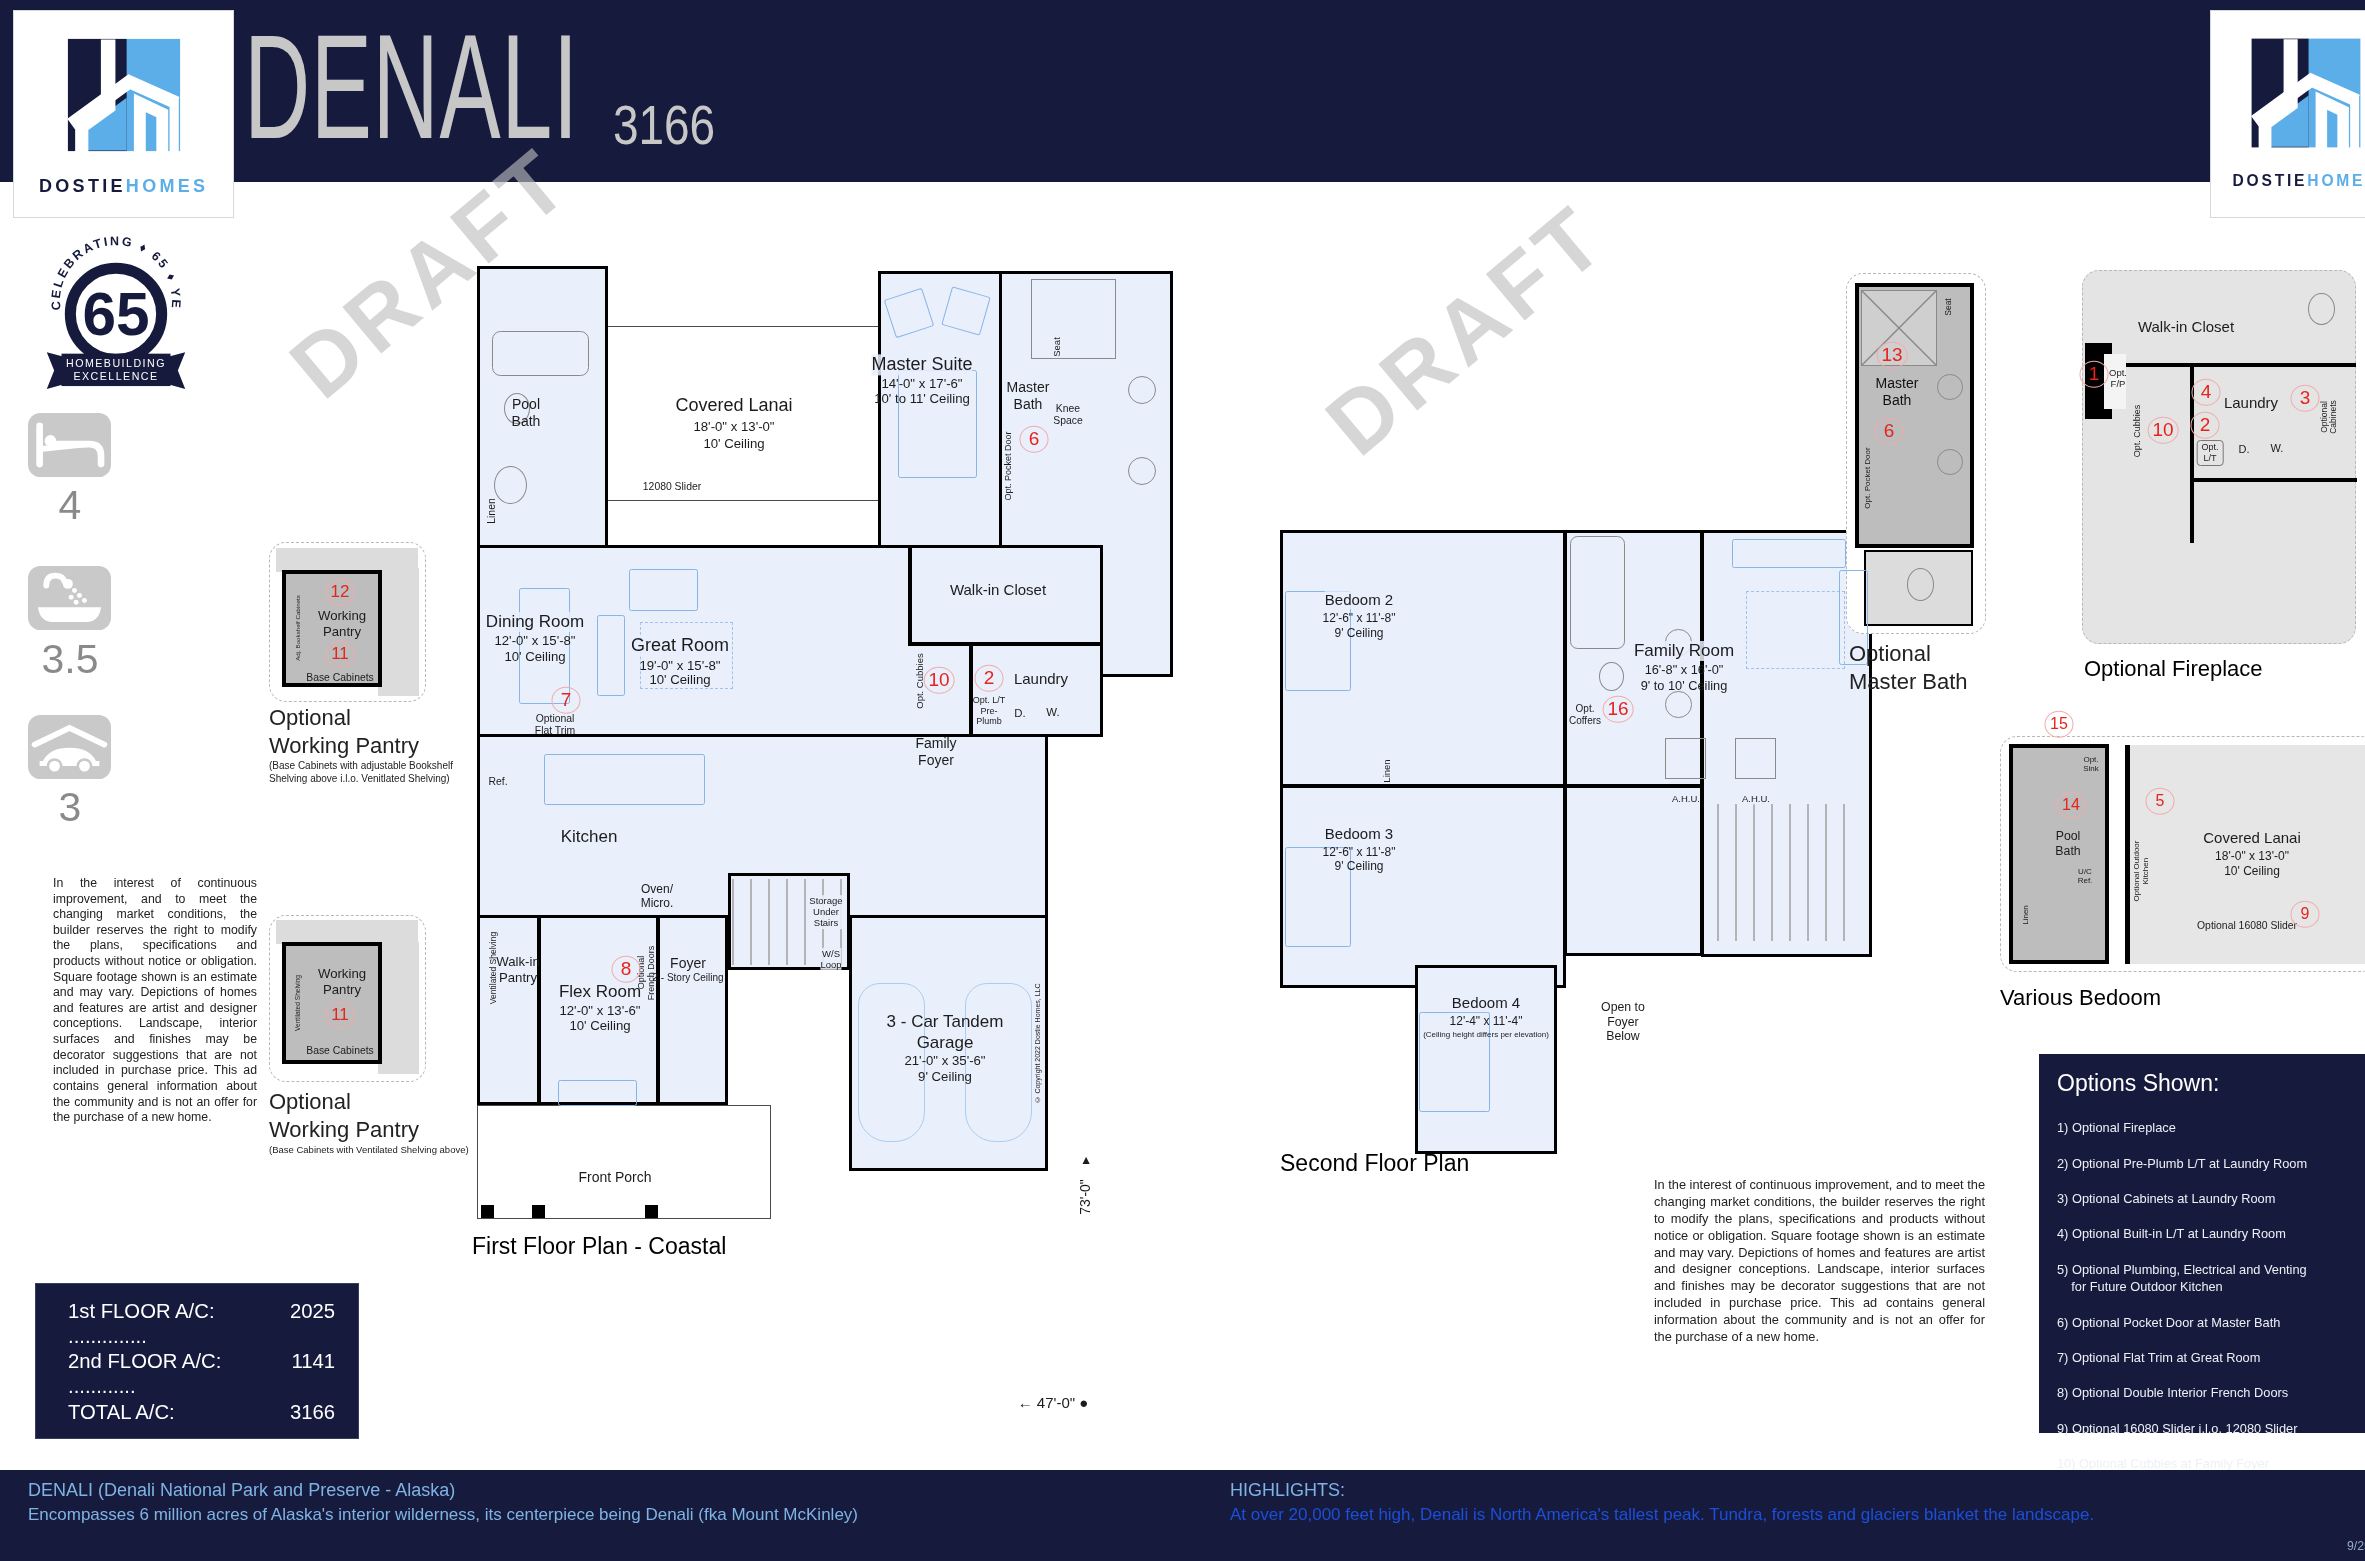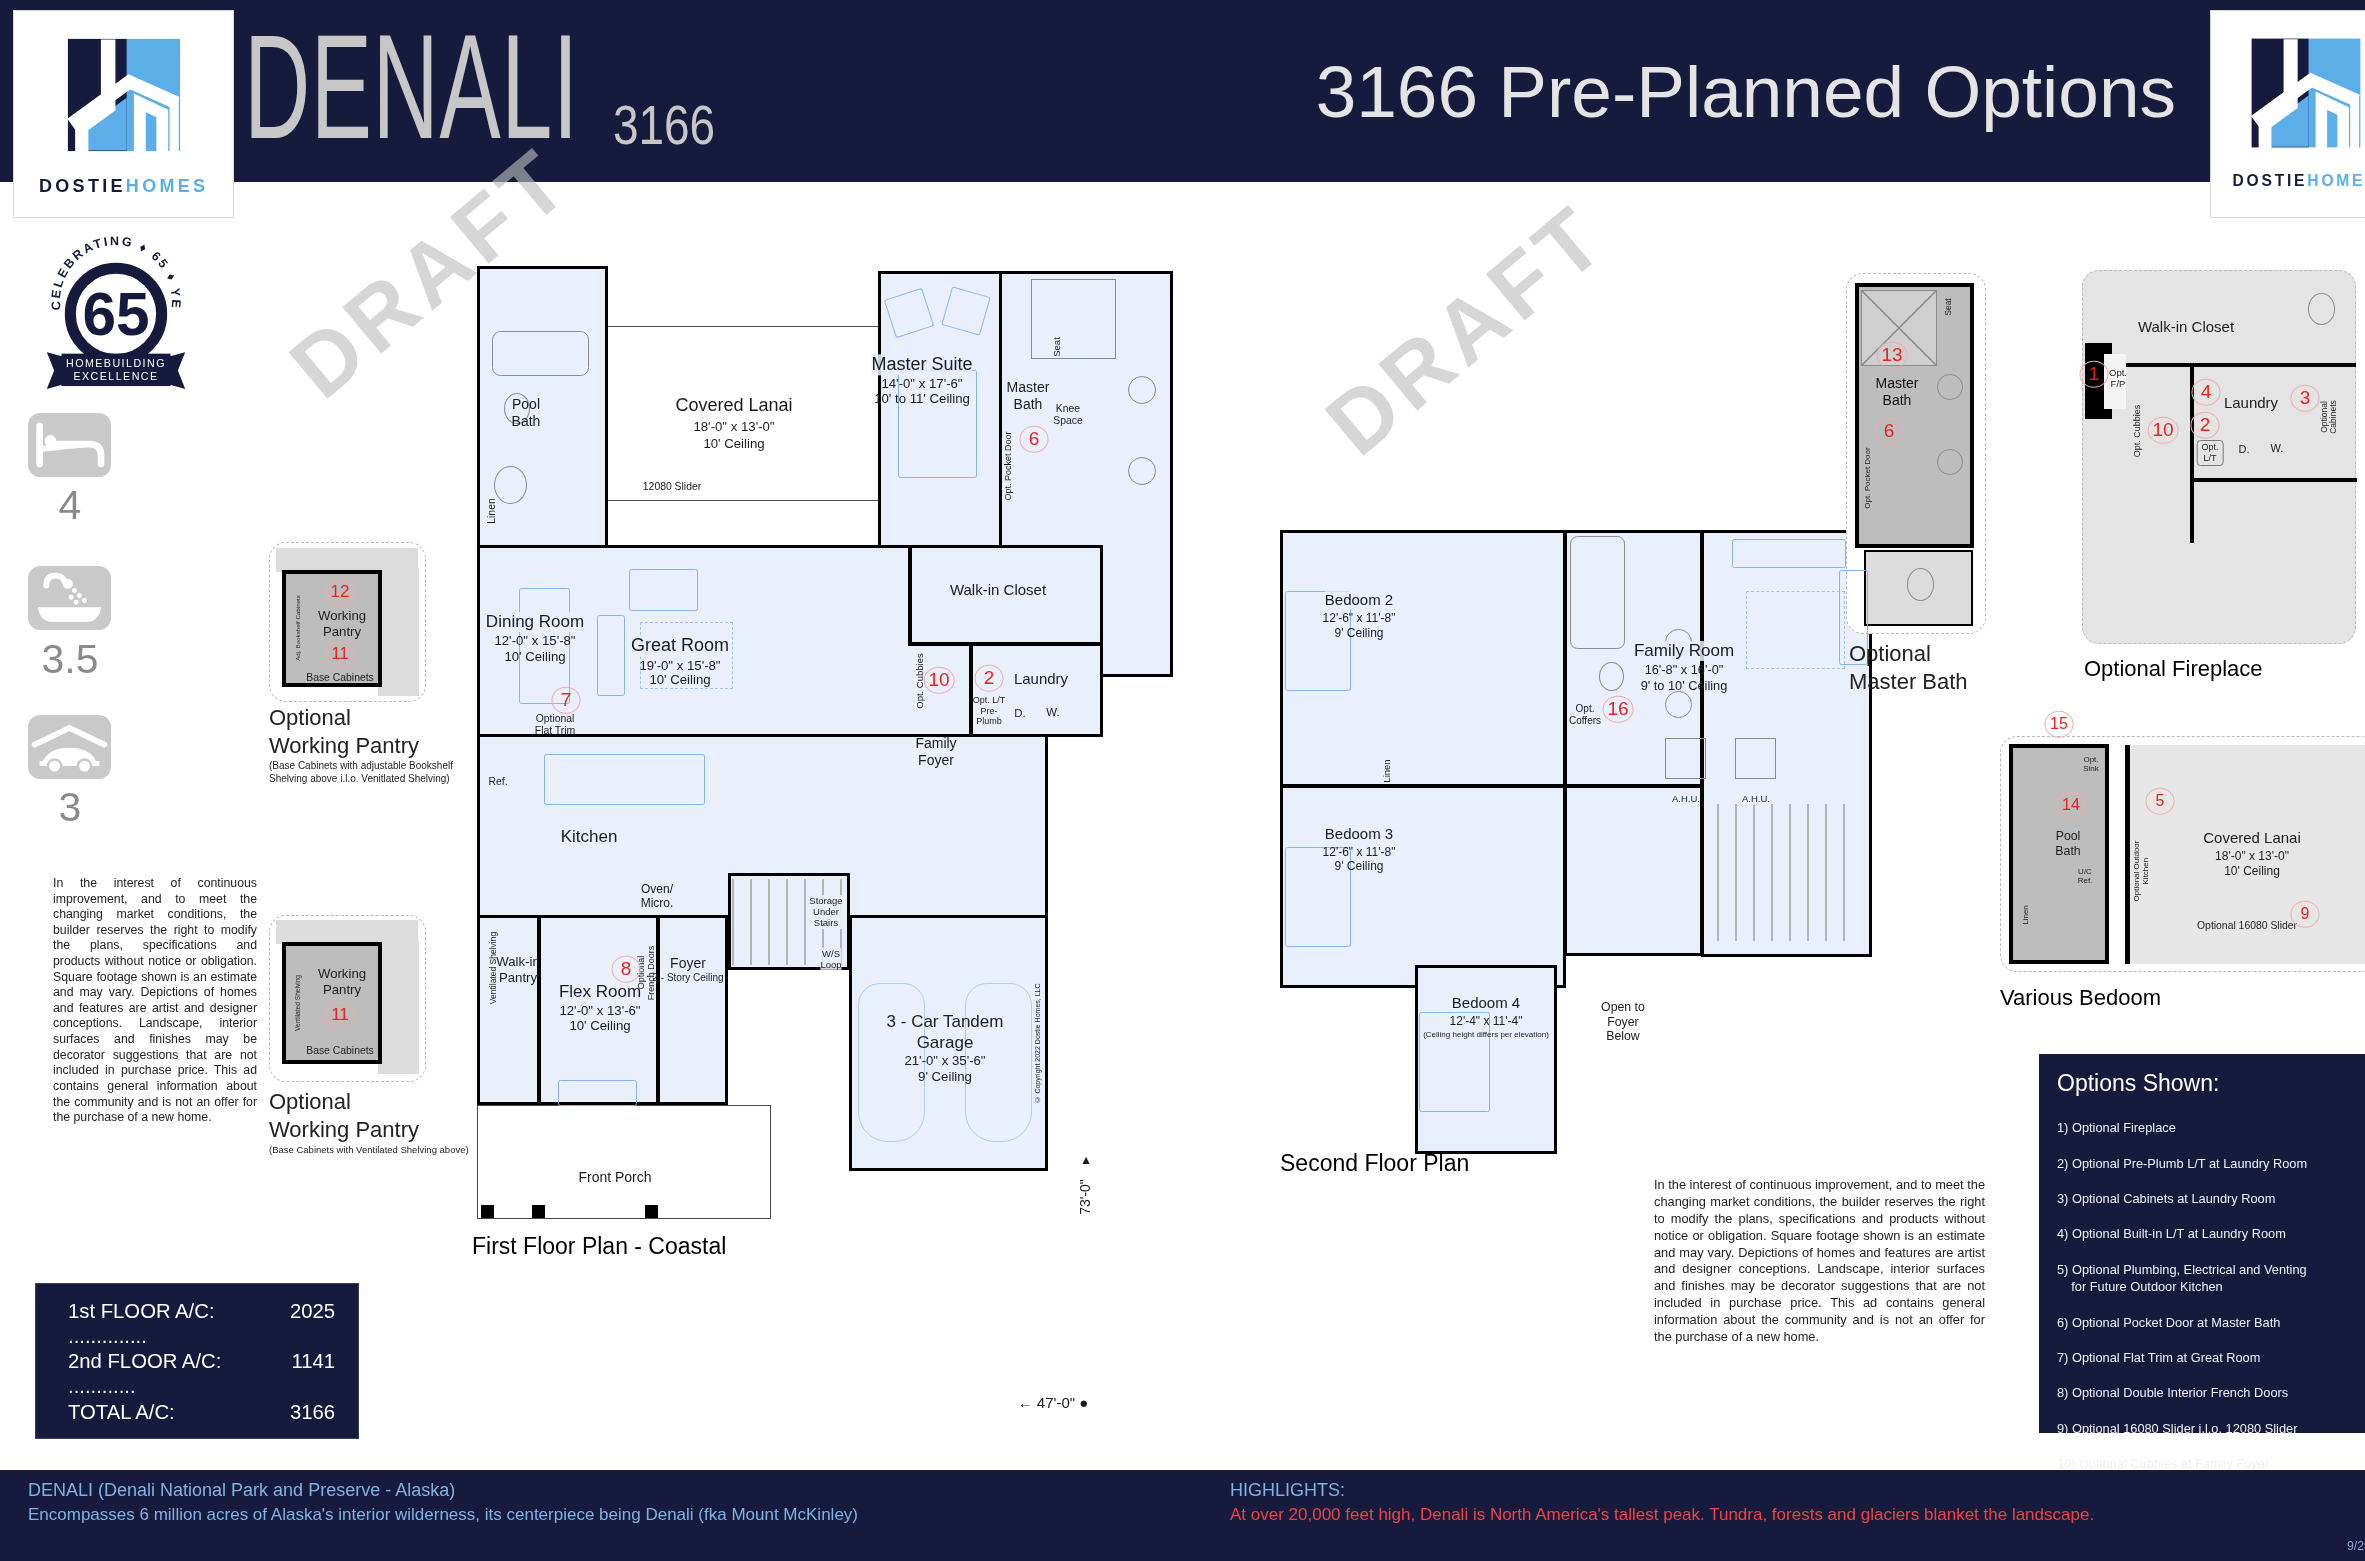--- a/index.html
+++ b/index.html
@@ -68,21 +68,20 @@
       <polyline points="62,95 62,56 79,64 79,95" fill="none" stroke="#fff" stroke-width="9"></polyline>
       <line x1="88" y1="52" x2="88" y2="95" stroke="#fff" stroke-width="7"></line>
     </svg>
     <div style="position:absolute;left:0;top:161px;width:189px;text-align:center;font-size:15.6px;font-weight:bold;letter-spacing:2.8px;">
       <span style="color:#161b3d;">DOSTIE</span><span style="color:#5caee8;">HOMES</span>
     </div>
   </div>
 
   <div class="abs" style="left:244px;top:13.2px;font-size:148px;color:#c7c7c7;transform:scaleX(0.62);transform-origin:left top;letter-spacing:0.9px;z-index:16;line-height:1;">DENALI</div>
   <div class="abs" style="left:613px;top:97px;font-size:56px;color:#c7c7c7;transform:scaleX(0.82);transform-origin:left top;z-index:16;line-height:1;">3166</div>
-  <div class="abs" style="left:1041px;top:52px;width:1135px;text-align:right;font-size:73px;color:#e4e4e4;z-index:16;line-height:1.1;">3166 Pre-Planned Options</div>
 
   <svg viewBox="0 0 200 220" style="position:absolute;left:42px;top:227px;width:148px;height:162px;z-index:15;">
     <defs>
         <path id="arcp" d="M 26 118 A 76 76 0 1 1 174 118"></path>
       </defs>
     <text font-size="17" font-weight="bold" letter-spacing="3" fill="#161b3d" font-family="Liberation Sans,sans-serif">
       <textPath href="#arcp" startOffset="2%">CELEBRATING ♦ 65 ♦ YEARS ♦ OF</textPath>
     </text>
     <circle cx="100" cy="118" r="62" fill="none" stroke="#161b3d" stroke-width="15"></circle>
     <text x="100" y="146" text-anchor="middle" font-size="82" font-weight="bold" fill="#161b3d" font-family="Liberation Sans,sans-serif">65</text>
@@ -436,17 +435,17 @@
       
     </div>
   </div>
 
   <div class="leftal" style="left:1654px;top:1177px;width:331px;font-size:12.8px;line-height:1.32;text-align:justify;white-space:normal;color:#222;">In the interest of continuous improvement, and to meet the changing market conditions, the builder reserves the right to modify the plans, specifications and products without notice or obligation. Square footage shown is an estimate and may vary. Depictions of homes and features are artist and designer conceptions. Landscape, interior surfaces and finishes may be decorator suggestions that are not included in purchase price. This ad contains general information about the community and is not an offer for the purchase of a new home.</div>
 
   <div class="abs navy" style="left:0;top:1470px;width:2413px;height:91px;"></div>
   <div class="leftal" style="left:28px;top:1480px;font-size:18px;color:#7fb3e4;z-index:25;">DENALI (Denali National Park and Preserve - Alaska)</div>
   <div class="leftal" style="left:28px;top:1505px;font-size:17px;color:#7fb3e4;z-index:25;">Encompasses 6 million acres of Alaska's interior wilderness, its centerpiece being Denali (fka Mount McKinley)</div>
   <div class="leftal" style="left:1230px;top:1480px;font-size:18px;color:#7fb3e4;z-index:25;">HIGHLIGHTS:</div>
-  <div class="leftal" style="left:1230px;top:1505px;font-size:17px;color:#ef4444;z-index:25;">At over 20,000 feet high, Denali is North America's tallest peak. Tundra, forests and glaciers blanket the landscape.</div>
+  <div class="leftal" style="left:1230px;top:1505px;font-size:17px;color:#1d4ed8;z-index:25;">At over 20,000 feet high, Denali is North America's tallest peak. Tundra, forests and glaciers blanket the landscape.</div>
   <div class="leftal" style="left:2347px;top:1539px;font-size:12.3px;color:#93a9cf;z-index:25;">9/25</div>
 
 </div>
 
 
 </body></html>

